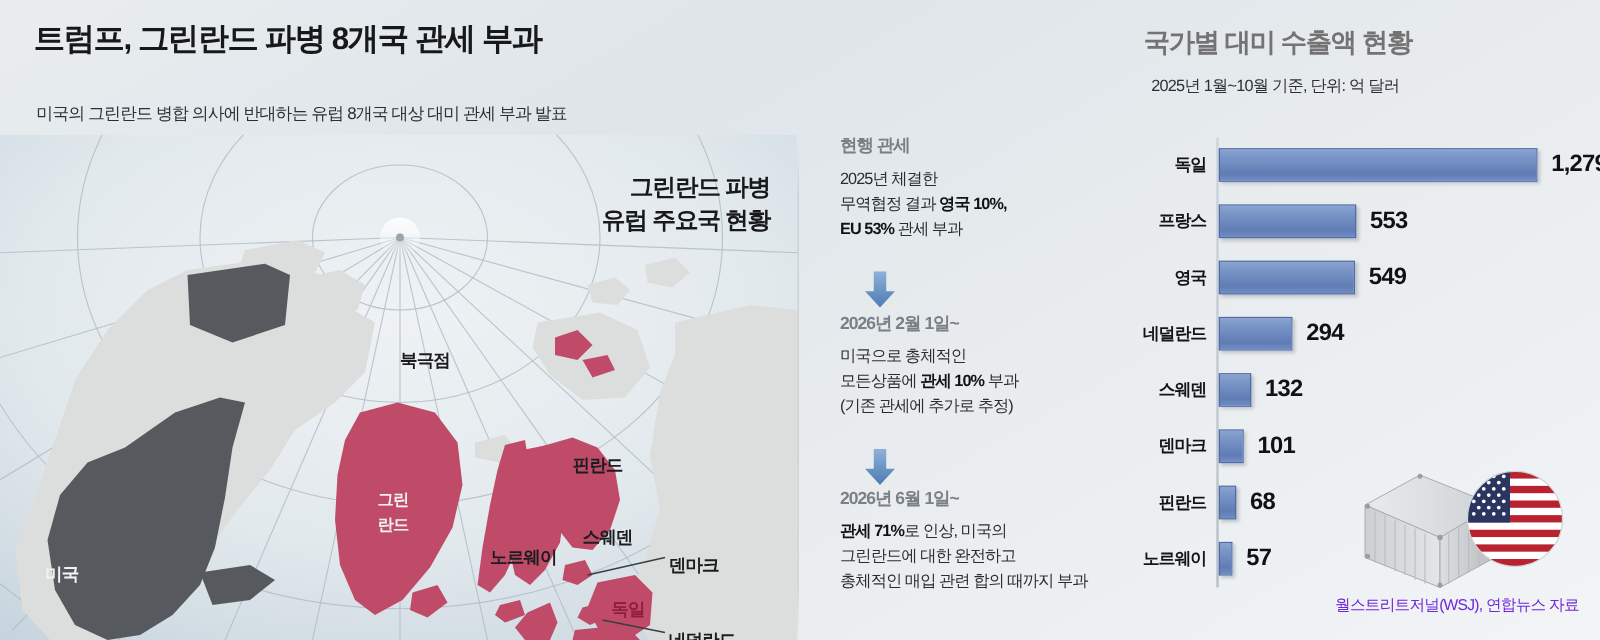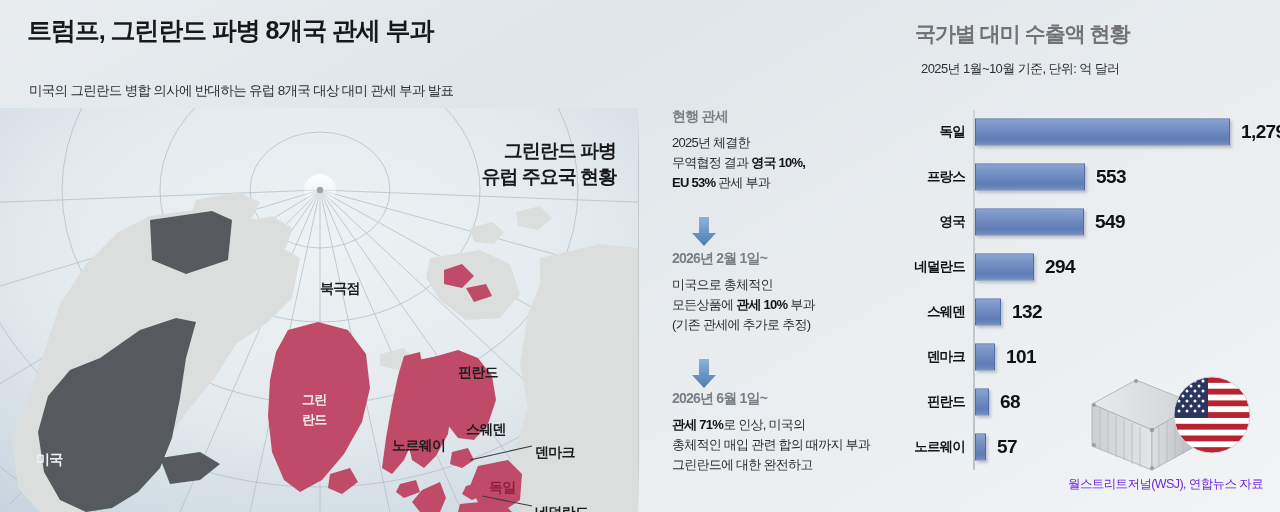--- a/index.html
+++ b/index.html
@@ -280,22 +280,22 @@
             </linearGradient>
           </defs>
         <path d="M8 0 H18 V16 H25 L13 29 L1 16 H8 Z" fill="url(#ag2)"></path>
       </svg>
     </div>
 
     <div class="tl-block" id="tl3">
       <div class="tl-head">2026년 6월 1일~</div>
       <div class="tl-body">
           <div><b>관세 71%</b><span>로 인상, 미국의</span></div>
+          <div><span>그린란드에 대한 완전하고</span></div>
           <div><span>총체적인 매입 관련 합의 때까지 부과</span></div>
-          <div><span>그린란드에 대한 완전하고</span></div>
         </div>
     </div>
   </div>
 
   <div id="chart">
     <div id="axis"></div>
     <div id="rows">
         <div class="row" style="top: 0px;">
           <div class="cat">독일</div>
           <div class="barwrap" style="width: 255px;">

